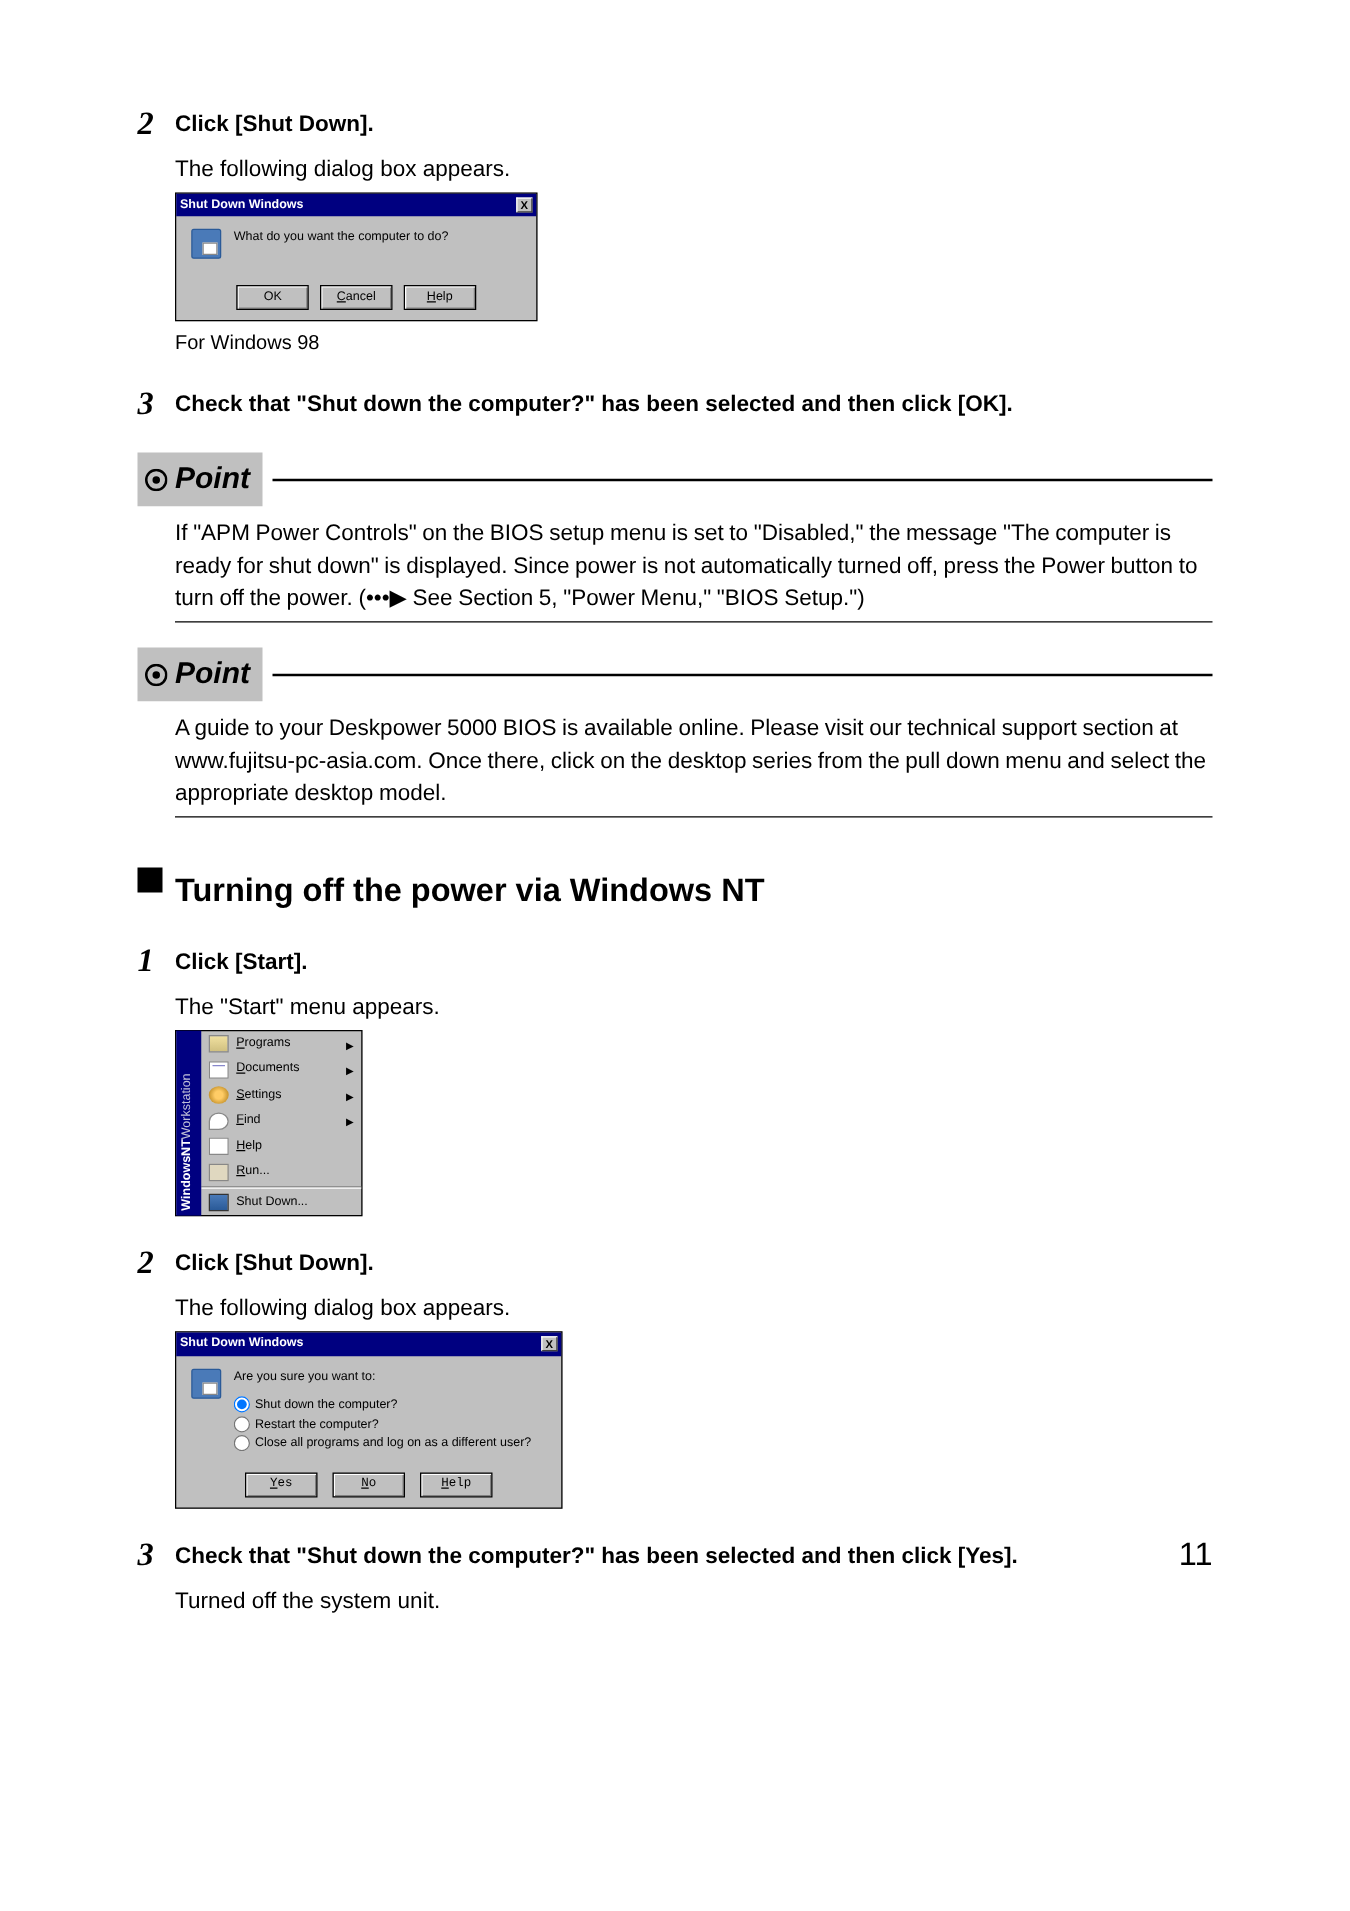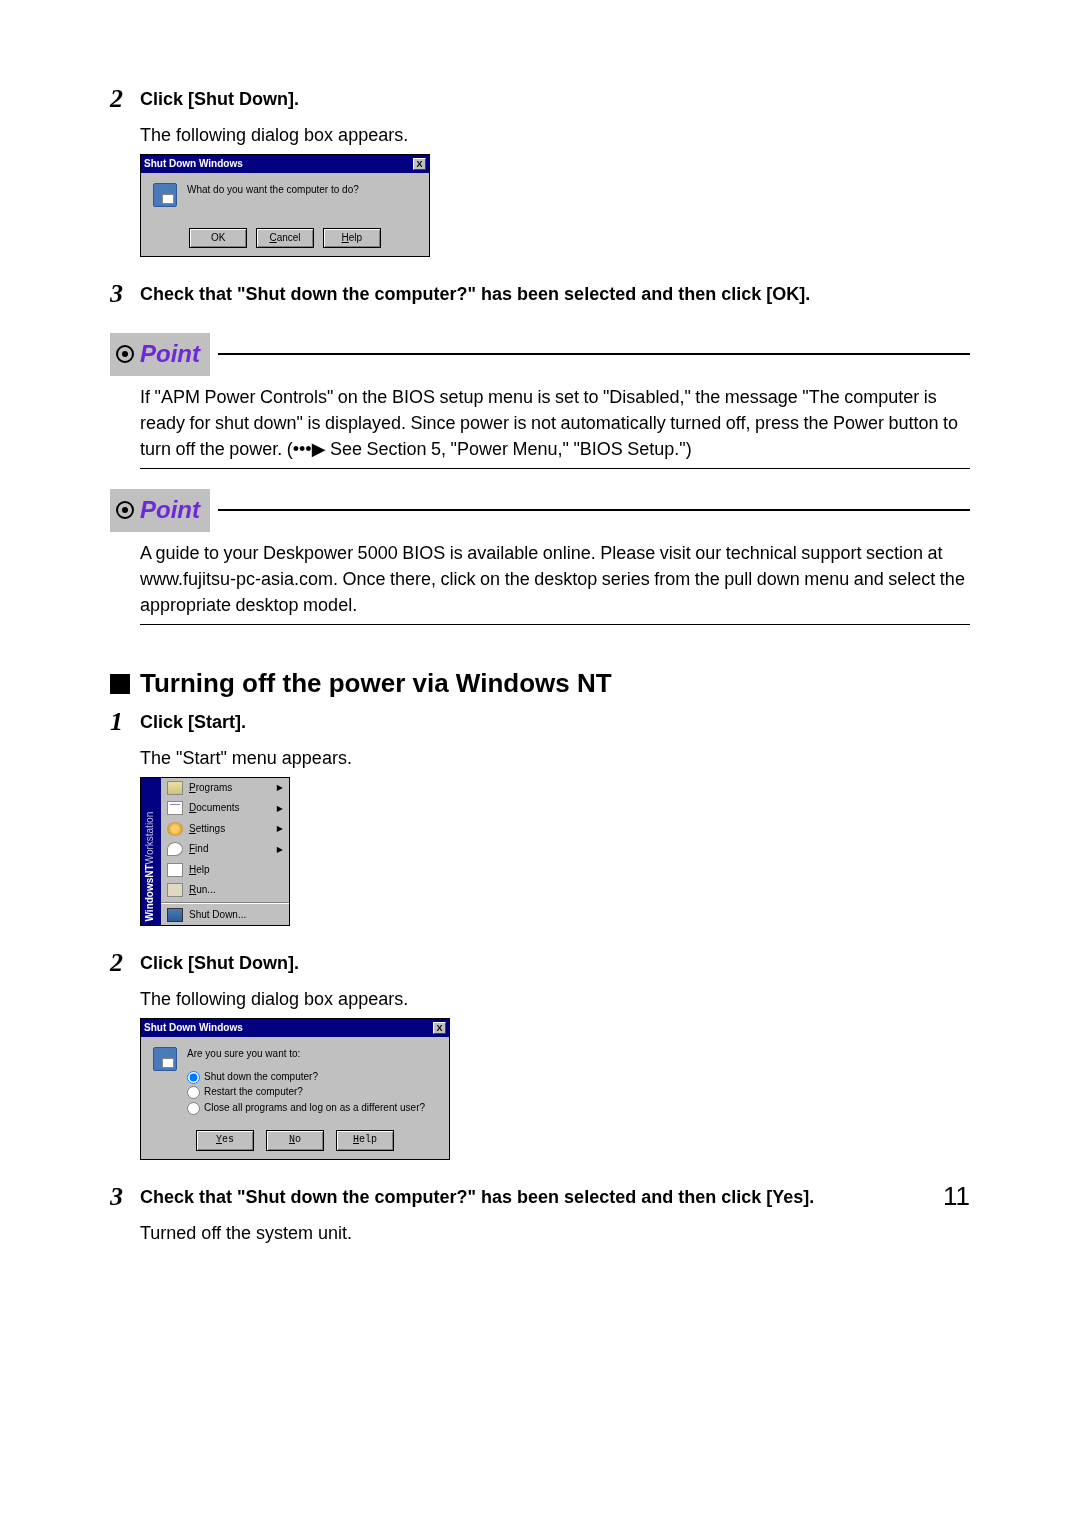--- a/index.html
+++ b/index.html
@@ -28,29 +28,29 @@
   .point-block { margin-top: 20px; margin-bottom: 10px; }
   .point-header { display: flex; align-items: center; }
   .point-badge {
     background: #c0c0c0;
     display: inline-flex;
     align-items: center;
     padding: 4px 10px 4px 6px;
     font-family: Arial, sans-serif;
     font-weight: bold;
     font-size: 24px;
-    color: #6d28d9;
+    color: #000000;
     font-style: italic;
   }
   .point-badge svg { margin-right: 6px; }
   .point-line { flex: 1; border-top: 2px solid #000; margin-left: 8px; }
   .point-body { margin-left: 30px; margin-top: 8px; margin-bottom: 6px; }
   .point-body p { margin-bottom: 2px; word-spacing: -0.5px; }
   .thin-hr { border: none; border-top: 1px solid #000; margin-top: 6px; margin-left: 30px; }
-  .section-heading { display: flex; align-items: center; margin-top: 40px; }
+  .section-heading { display: flex; align-items: flex-start; margin-top: 40px; margin-bottom: 18px; }
   .section-square { width: 20px; height: 20px; background: #000; margin-right: 10px; }
   .section-title { font-weight: bold; font-size: 26px; font-family: Arial, sans-serif; }
   .page-wrap { position: relative; }
 
   
   .win-dialog {
     border: 1px solid #000; width: 290px; background: #c0c0c0;
     font-family: "MS Sans Serif", Tahoma, sans-serif; font-size: 10px;
     margin: 6px 0 4px 0;
   }
@@ -65,21 +65,21 @@
   .win-opts .sel { border: 1px dotted #000; padding: 0 1px; }
   .win-btns { text-align: center; margin-top: 10px; }
   .win-btn { display: inline-block; min-width: 58px; padding: 2px 8px; border: 1px solid #000; background: #c0c0c0; font-size: 10px; margin: 0 3px; box-shadow: inset 1px 1px 0 #fff, inset -1px -1px 0 #808080; }
   .underline-first::first-letter { text-decoration: underline; }
 
   
   .start-menu { display: flex; border: 1px solid #000; width: 150px; background: #c0c0c0; font-family: "MS Sans Serif", Tahoma, sans-serif; font-size: 10px; margin: 6px 0; }
   .start-bar { width: 20px; background: #000080; color: #fff; writing-mode: vertical-rl; transform: rotate(180deg); text-align: left; padding: 4px 2px; font-weight: bold; font-size: 10px; white-space: nowrap; }
   .start-bar .ws { font-weight: normal; color: #c0c0d8; }
   .start-items { flex: 1; }
-  .start-item { display: flex; align-items: center; padding: 3px 6px; border-bottom: 0; }
+  .start-item { display: flex; align-items: flex-end; padding: 3px 6px; border-bottom: 0; }
   .start-item .mi-icon { width: 16px; height: 14px; margin-right: 6px; display:inline-block; }
   .start-item .arrow { margin-left: auto; font-size: 8px; }
   .start-sep { border-top: 1px solid #808080; border-bottom: 1px solid #fff; margin: 1px 0; }
   .mi-programs{background:linear-gradient(#f0e0a0,#d0c080); border:1px solid #888;}
   .mi-docs{background:#fff; border:1px solid #888; position:relative;}
   .mi-docs::after{content:""; position:absolute; left:2px; top:2px; right:2px; height:1px; background:#88c;}
   .mi-settings{background:radial-gradient(circle,#ffcc66 30%,#cc9933 70%); border-radius:50%;}
   .mi-find{background:#fff; border:1px solid #888; border-radius:50% 50% 50% 0;}
   .mi-help{background:#fff; border:1px solid #888;}
   .mi-run{background:#e0d8c0; border:1px solid #888;}
@@ -120,20 +120,21 @@
             <div style="margin-bottom:20px;">What do you want the computer to do?</div>
           </div>
         </div>
         <div class="win-btns">
           <span class="win-btn">OK</span>
           <span class="win-btn underline-first">Cancel</span>
           <span class="win-btn underline-first">Help</span>
         </div>
       </div>
     </div>
+    <div class="caption">For Windows 98</div>
   </div>
 
   <div class="step">
     <div class="step-num">3</div>
     <div class="step-title">Check that "Shut down the computer?" has been selected and then click [OK].</div>
   </div>
 
   <div class="point-block">
     <div class="point-header">
       <span class="point-badge">

